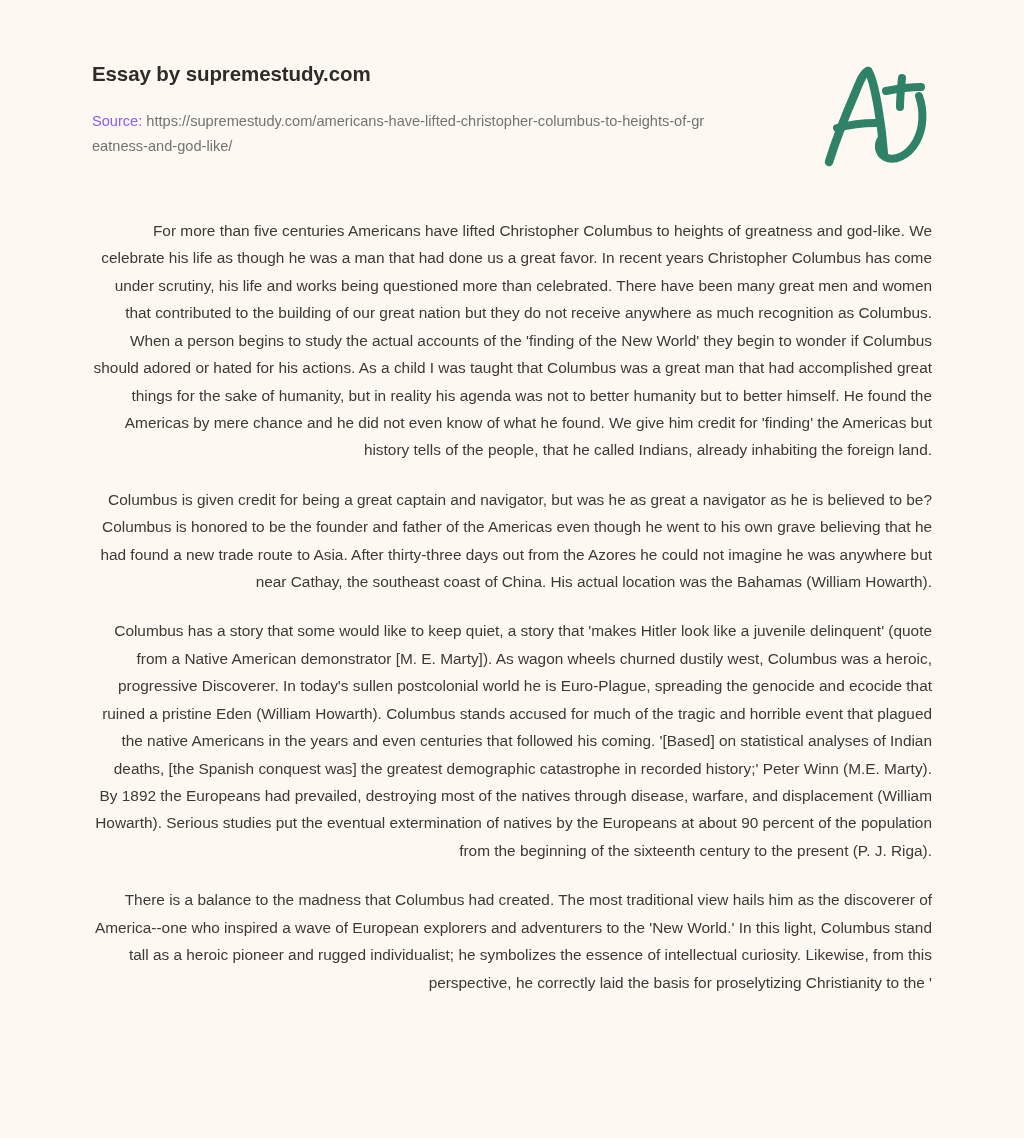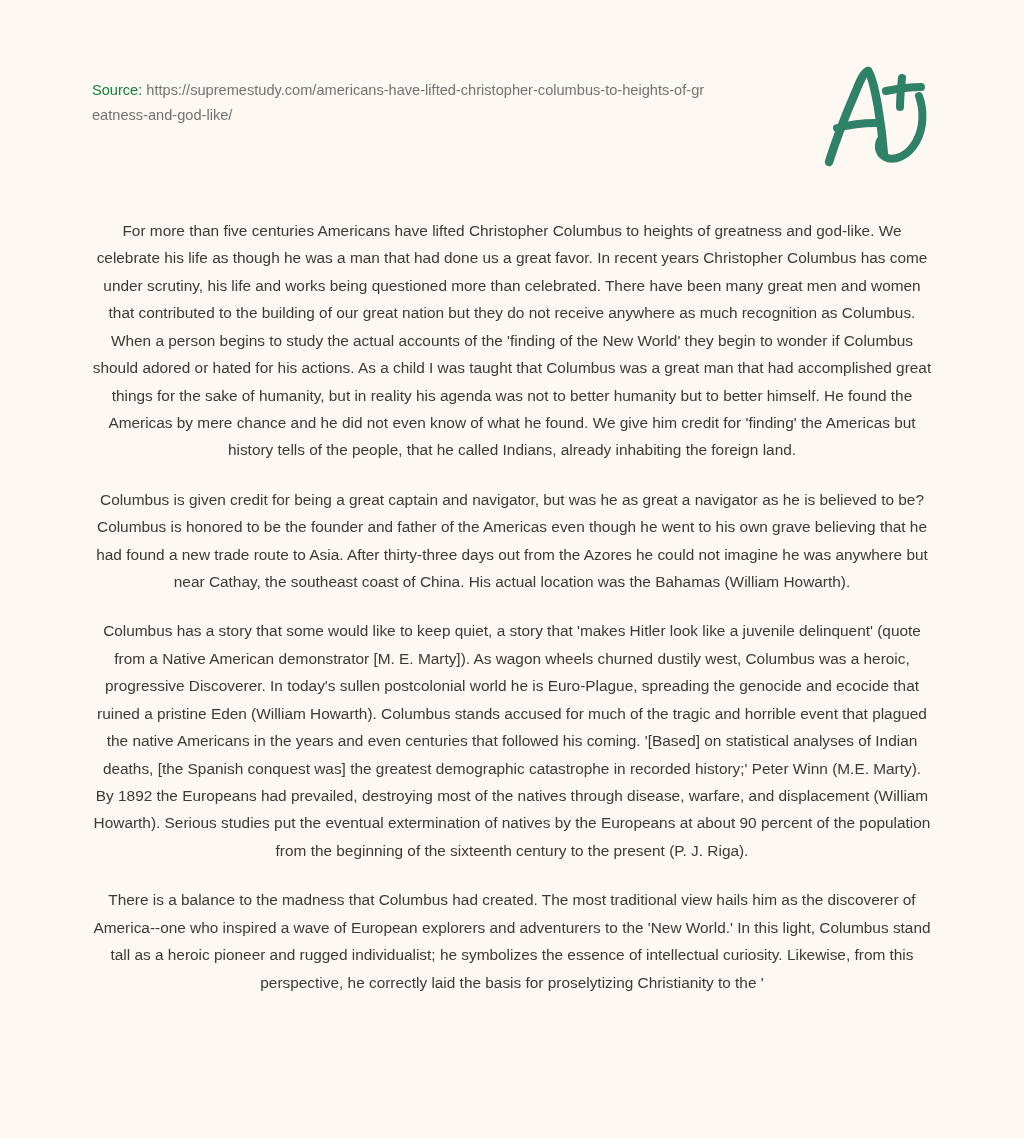--- a/index.html
+++ b/index.html
@@ -42,21 +42,21 @@
   }
 
   .source-line {
     margin-top: 22px;
     font-size: 14.6px;
     line-height: 1.72;
     max-width: 620px;
   }
 
   .source-label {
-    color: #15803d;
+    color: #8b5cf6;
     text-align: right;
   }
 
   .source-url {
     color: #737373;
     text-decoration: none;
     word-break: break-all;
   }
 
   .brand-logo {
@@ -92,32 +92,33 @@
   .article-body {
     margin-top: 31px;
     max-width: 840px;
   }
 
   .article-body p {
     font-size: 15.4px;
     line-height: 1.78;
     color: #3e3935;
     margin: 16px 0 22px 0;
-    text-align: center;
+    text-align: right;
   }
   .article-body p:last-child {
     margin-bottom: 0;
   }
 </style>
 </head>
 <body>
 
 <div class="page">
 
   <div class="header">
+    <div class="byline">Essay by supremestudy.com</div>
 
     <div class="source-line">
       <span class="source-label">Source:</span>
       <span class="source-url">https://supremestudy.com/americans-have-lifted-christopher-columbus-to-heights-of-greatness-and-god-like/</span>
     </div>
 
     <div class="brand-logo">
       <svg viewBox="0 0 116 108" xmlns="http://www.w3.org/2000/svg" aria-hidden="true">
         <g fill="none" stroke="#2f8168" stroke-linecap="round" stroke-linejoin="round">
 

